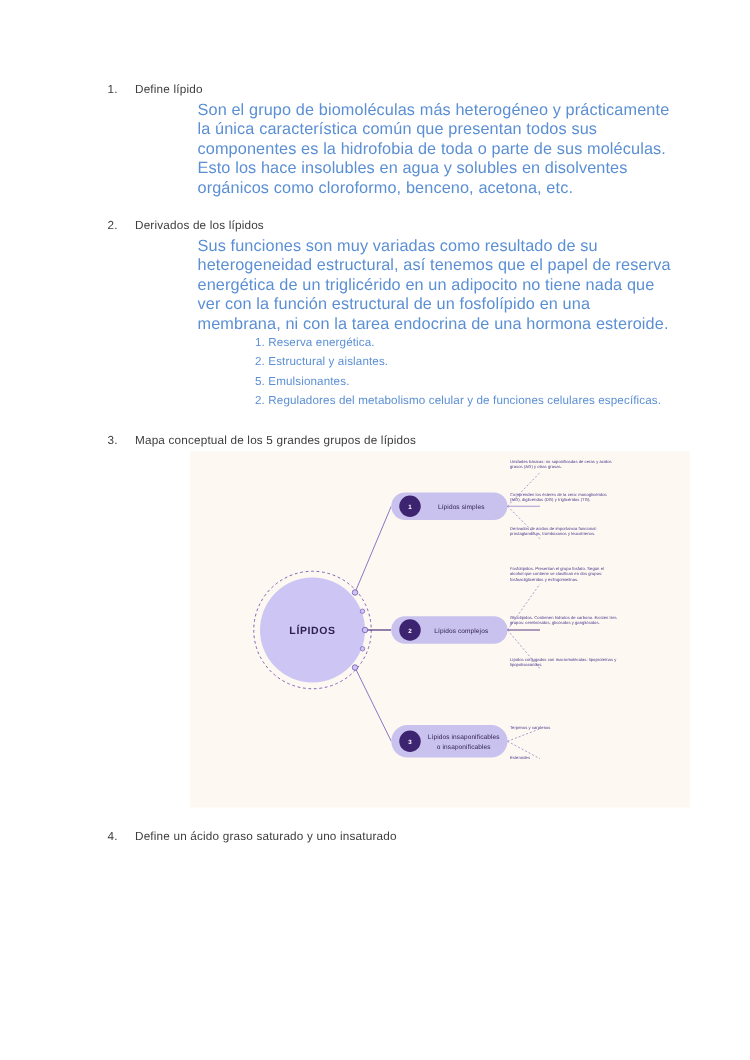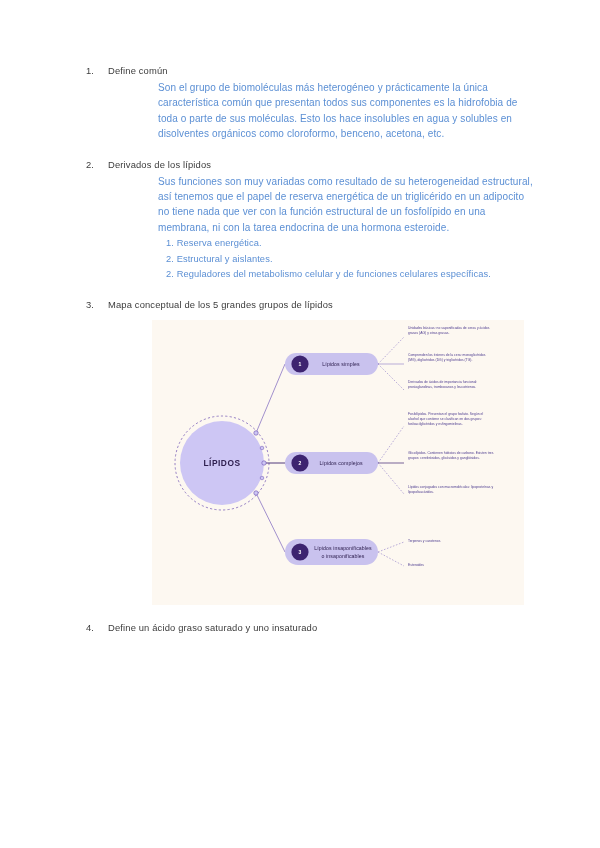--- a/index.html
+++ b/index.html
@@ -45,51 +45,52 @@
     color: #3c3c3c;
   }
   .item-title {
     flex: 1;
   }
 
   .body-block {
     margin-left: 72px;
     margin-top: 2px;
     color: #5b8fd4;
-    font-size: 10px;
+    font-size: 13px;
     line-height: 15.4px;
     letter-spacing: .1px;
   }
   .body-block p {
     margin: 0;
   }
 
   .sub-list {
-    margin-left: 80px;
+    margin-left: 118px;
     margin-top: 1px;
     color: #5b8fd4;
     font-size: 9.3px;
     line-height: 15.4px;
     letter-spacing: .1px;
   }
   .sub-list .sub-line {
     margin: 0;
   }
 
   .spacer-1 { height: 14px; }
   .spacer-2 { height: 14px; }
 
   
   .map-wrap {
     margin-left: 66px;
-    margin-top: 8px;
+    margin-top: 2px;
     width: 372px;
     height: 285px;
     background: #fdf8f1;
     position: relative;
+    padding-left: 28px;
   }
   .map-wrap svg {
     display: block;
   }
   .leaf-text {
     position: absolute;
     color: #4b3a8e;
     font-size: 3.35px;
     line-height: 4.6px;
     letter-spacing: .02px;
@@ -119,40 +120,41 @@
 </style>
 </head>
 <body>
 
 <div class="page">
   <div class="content">
 
     <div class="item">
       <div class="item-head">
         <span class="item-num">1.</span>
-        <span class="item-title">Define común</span>
+        <span class="item-title">Define lípido</span>
       </div>
       <div class="body-block">
         <p>Son el grupo de biomoléculas más heterogéneo y prácticamente la única característica común que presentan todos sus componentes es la hidrofobia de toda o parte de sus moléculas. Esto los hace insolubles en agua y solubles en disolventes orgánicos como cloroformo, benceno, acetona, etc.</p>
       </div>
     </div>
 
     <div class="spacer-1"></div>
 
     <div class="item">
       <div class="item-head">
         <span class="item-num">2.</span>
         <span class="item-title">Derivados de los lípidos</span>
       </div>
       <div class="body-block">
         <p>Sus funciones son muy variadas como resultado de su heterogeneidad estructural, así tenemos que el papel de reserva energética de un triglicérido en un adipocito no tiene nada que ver con la función estructural de un fosfolípido en una membrana, ni con la tarea endocrina de una hormona esteroide.</p>
       </div>
       <div class="sub-list">
         <p class="sub-line">1. Reserva energética.</p>
         <p class="sub-line">2. Estructural y aislantes.</p>
+        <p class="sub-line">5. Emulsionantes.</p>
         <p class="sub-line">2. Reguladores del metabolismo celular y de funciones celulares específicas.</p>
       </div>
     </div>
 
     <div class="spacer-2"></div>
 
     <div class="item">
       <div class="item-head">
         <span class="item-num">3.</span>
         <span class="item-title">Mapa conceptual de los 5 grandes grupos de lípidos</span>

